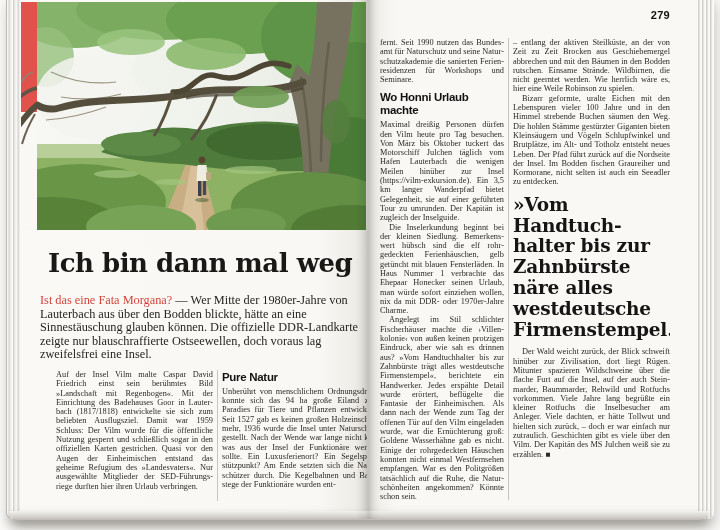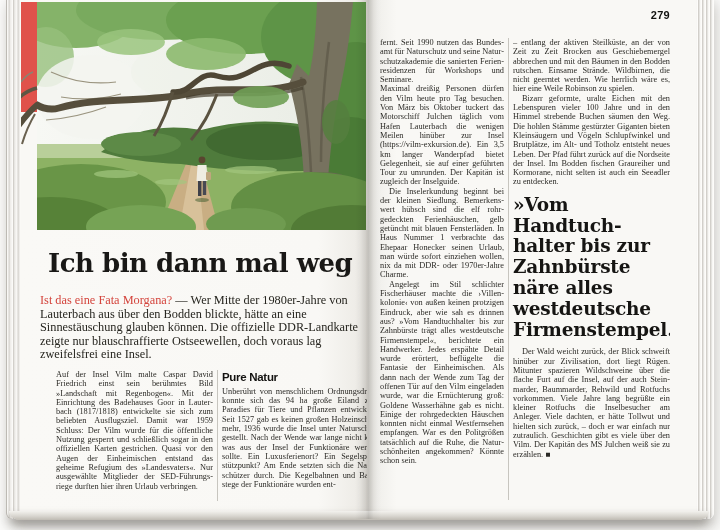--- a/index.html
+++ b/index.html
@@ -175,20 +175,21 @@
       </div>
     </div>
   </div>
 
   <div class="page page-right" lang="de">
     <div class="pagenum">279</div>
 
     <div class="cols cols-right">
       <div class="col" style="width:124px">
         <p class="body">fernt. Seit 1990 nutzen das Bundes­amt für Natur­schutz und seine Natur­schutz­aka­demie die sanierten Ferien­residenzen für Work­shops und Seminare.</p>
+        <h3 class="subhead">Wo Honni Urlaub machte</h3>
         <p class="body">Maximal dreißig Personen dürfen den Vilm heute pro Tag besuchen. Von März bis Oktober tuckert das Motor­schiff Jul­chen täglich vom Hafen Lauter­bach die wenigen Meilen hinüber zur Insel (https://vilm-exkursion.de). Ein 3,5 km langer Wander­pfad bietet Gelegen­heit, sie auf einer geführten Tour zu umrunden. Der Kapitän ist zugleich der Insel­guide.</p>
         <p class="body indent">Die Insel­er­kundung beginnt bei der kleinen Siedlung. Bemerkens­wert hübsch sind die elf rohr­gedeckten Ferien­häus­chen, gelb getüncht mit blauen Fenster­läden. In Haus Nummer 1 verbrachte das Ehepaar Honecker seinen Urlaub, man würde sofort ein­ziehen wollen, nix da mit DDR- oder 1970er-Jahre Charme.</p>
         <p class="body indent">Angelegt im Stil schlichter Fischer­häuser machte die ›Villen­kolonie‹ von außen keinen protzigen Eindruck, aber wie sah es drinnen aus? »Vom Hand­tuch­halter bis zur Zahn­bürste trägt alles west­deutsche Firmen­stempel«, berichte­te ein Hand­werker. Jedes erspähte Detail wurde erörtert, beflügelte die Fantasie der Ein­heimischen. Als dann nach der Wende zum Tag der offenen Tür auf den Vilm ein­geladen wurde, war die Ernüch­terung groß: Goldene Wasser­hähne gab es nicht. Einige der rohr­gedeckten Häuschen konnten nicht einmal West­fernsehen empfangen. War es den Polit­größen tatsächlich auf die Ruhe, die Natur­schönheiten an­gekommen? Könnte schon sein.</p>
 
       </div>
       <div class="coldiv"></div>
       <div class="col" style="width:157px">
         <p class="body">– entlang der aktiven Steil­küste, an der von Zeit zu Zeit Brocken aus Geschiebe­mergel abbrechen und mit den Bäu­men in den Bodden rutschen. Einsame Strände. Wild­birnen, die nicht geerntet werden. Wie herrlich wäre es, hier eine Weile Robinson zu spielen.</p>
         <p class="body indent">Bizarr geformte, uralte Eichen mit den Lebens­puren vieler 100 Jahre und in den Himmel strebende Buchen säumen den Weg. Die hohlen Stämme gestürzter Giganten bieten Klein­säugern und Vö­geln Schlupf­winkel und Brut­plätze, im Alt- und Totholz entsteht neues Leben. Der Pfad führt zurück auf die Nord­seite der Insel. Im Bodden fischen Grau­reiher und Kormorane, nicht selten ist auch ein See­adler zu entdecken.</p>
         <div class="pullquote">»Vom Handtuch-

